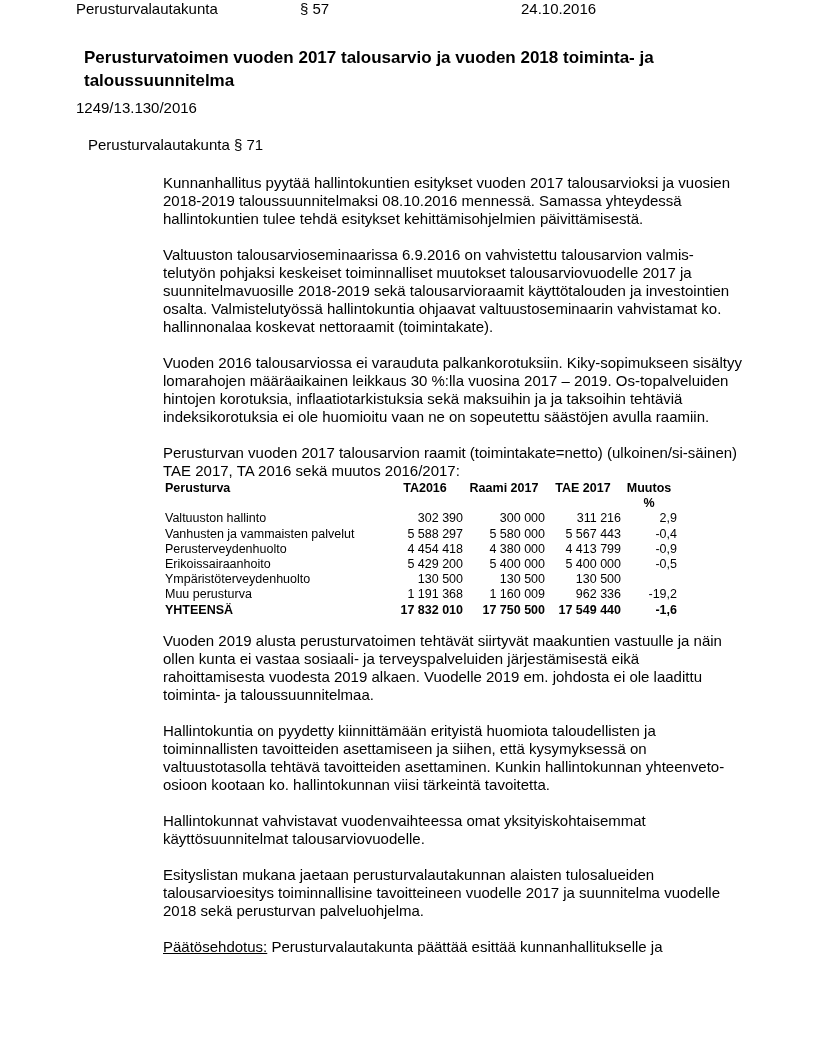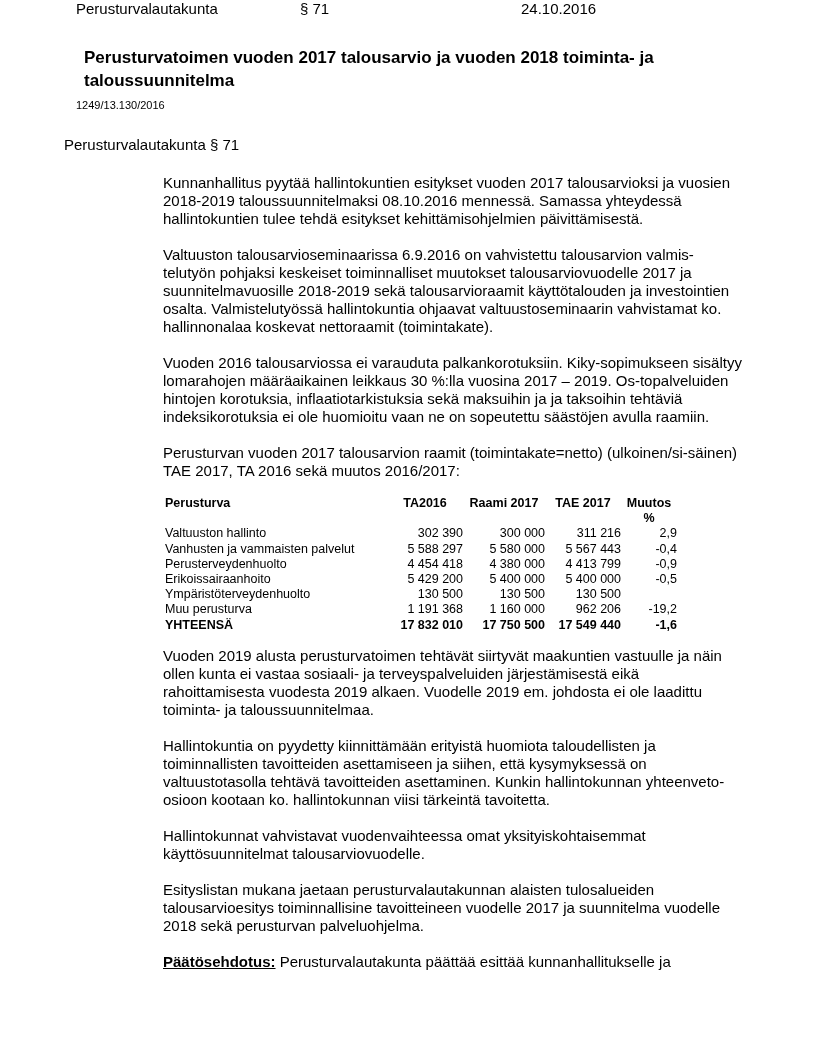--- a/index.html
+++ b/index.html
@@ -8,57 +8,57 @@
     font-family: "Liberation Sans", sans-serif; color: #000;
   }
   .hdr { position: absolute; top: 0; font-size: 15px; line-height: 18px; }
   .hdr-org { left: 76px; }
   .hdr-sec { left: 300px; }
   .hdr-date { left: 521px; }
   .title {
     position: absolute; left: 76px; top: 38px; width: 660px;
     font-size: 17px; font-weight: bold; line-height: 23px; margin: 8px;
   }
-  .ref { position: absolute; left: 76px; top: 99px; font-size: 11px; }
-  .section { position: absolute; left: 64px; top: 136px; font-size: 15px; }
+  .ref { position: absolute; left: 76px; top: 99px; font-size: 15px; }
+  .section { position: absolute; left: 88px; top: 136px; font-size: 15px; }
   .body { position: absolute; left: 163px; top: 174px; width: 580px; font-size: 15px; line-height: 18px; }
   .body p { margin: 0 0 18px 0; white-space: pre-line; }
   table.budget {
     border-collapse: collapse; font-size: 12.5px; line-height: 15.2px;
     margin: 0 0 14px 2px;
   }
   table.budget td, table.budget th { padding: 0; font-weight: normal; }
   table.budget th { font-weight: bold; text-align: center; vertical-align: top; }
   table.budget th.first { text-align: left; }
   table.budget td.num { text-align: right; }
   table.budget .c0 { width: 222px; }
   table.budget .c1 { width: 76px; }
   table.budget .c2 { width: 82px; }
   table.budget .c3 { width: 76px; margin-top: 32px; }
   table.budget .c4 { width: 56px; }
   table.budget tr.total td { font-weight: bold; }
   .pct-row th { font-weight: normal; }
-  .decision-label { font-weight: bold; text-decoration: underline; }
+  .decision-label { font-weight: normal; text-decoration: underline; }
 </style>
 </head>
 <body>
 
 <div class="hdr hdr-org">Perusturvalautakunta</div>
-<div class="hdr hdr-sec">§ 71</div>
+<div class="hdr hdr-sec">§ 57</div>
 <div class="hdr hdr-date">24.10.2016</div>
 
 <h1 class="title">Perusturvatoimen vuoden 2017 talousarvio ja vuoden 2018 toiminta- ja taloussuunnitelma</h1>
 <div class="ref">1249/13.130/2016</div>
 <div class="section">Perusturvalautakunta § 71</div>
 
 <div class="body">
   <p>Kunnanhallitus pyytää hallintokuntien esitykset vuoden 2017 talousarvioksi ja vuosien 2018-2019 taloussuunnitelmaksi 08.10.2016 mennessä. Samassa yhteydessä hallintokuntien tulee tehdä esitykset kehittämisohjelmien päivittämisestä.</p>
   <p>Valtuuston talousarvioseminaarissa 6.9.2016 on vahvistettu talousarvion valmis-telutyön pohjaksi keskeiset toiminnalliset muutokset talousarviovuodelle 2017 ja suunnitelmavuosille 2018-2019 sekä talousarvioraamit käyttötalouden ja investointien osalta. Valmistelutyössä hallintokuntia ohjaavat valtuustoseminaarin vahvistamat ko. hallinnonalaa koskevat nettoraamit (toimintakate).</p>
   <p>Vuoden 2016 talousarviossa ei varauduta palkankorotuksiin. Kiky-sopimukseen sisältyy lomarahojen määräaikainen leikkaus 30 %:lla vuosina 2017 – 2019. Os-topalveluiden hintojen korotuksia, inflaatiotarkistuksia sekä maksuihin ja ja taksoihin tehtäviä indeksikorotuksia ei ole huomioitu vaan ne on sopeutettu säästöjen avulla raamiin.</p>
-  <p style="margin-bottom:16px">Perusturvan vuoden 2017 talousarvion raamit (toimintakate=netto) (ulkoinen/si-säinen) TAE 2017, TA 2016 sekä muutos 2016/2017:</p>
+  <p style="margin-bottom:1px">Perusturvan vuoden 2017 talousarvion raamit (toimintakate=netto) (ulkoinen/si-säinen) TAE 2017, TA 2016 sekä muutos 2016/2017:</p>
 
   <table class="budget">
     <tbody>
         <tr>
       <th class="first c0">Perusturva</th>
       <th class="c1">TA2016</th>
       <th class="c2">Raami 2017</th>
       <th class="c3">TAE 2017</th>
       <th class="c4">Muutos</th>
     </tr>
@@ -102,22 +102,22 @@
         <tr>
           <td>Ympäristöterveydenhuolto</td>
           <td class="num">130 500</td>
           <td class="num">130 500</td>
           <td class="num">130 500</td>
           <td class="num"></td>
         </tr>
         <tr>
           <td>Muu perusturva</td>
           <td class="num">1 191 368</td>
-          <td class="num">1 160 000</td>
-          <td class="num">962 206</td>
+          <td class="num">1 160 009</td>
+          <td class="num">962 336</td>
           <td class="num">-19,2</td>
         </tr>
       </tbody>
     <tbody>
         <tr class="total">
       <td>YHTEENSÄ</td>
       <td class="num">17 832 010</td>
       <td class="num">17 750 500</td>
       <td class="num">17 549 440</td>
       <td class="num">-1,6</td>

